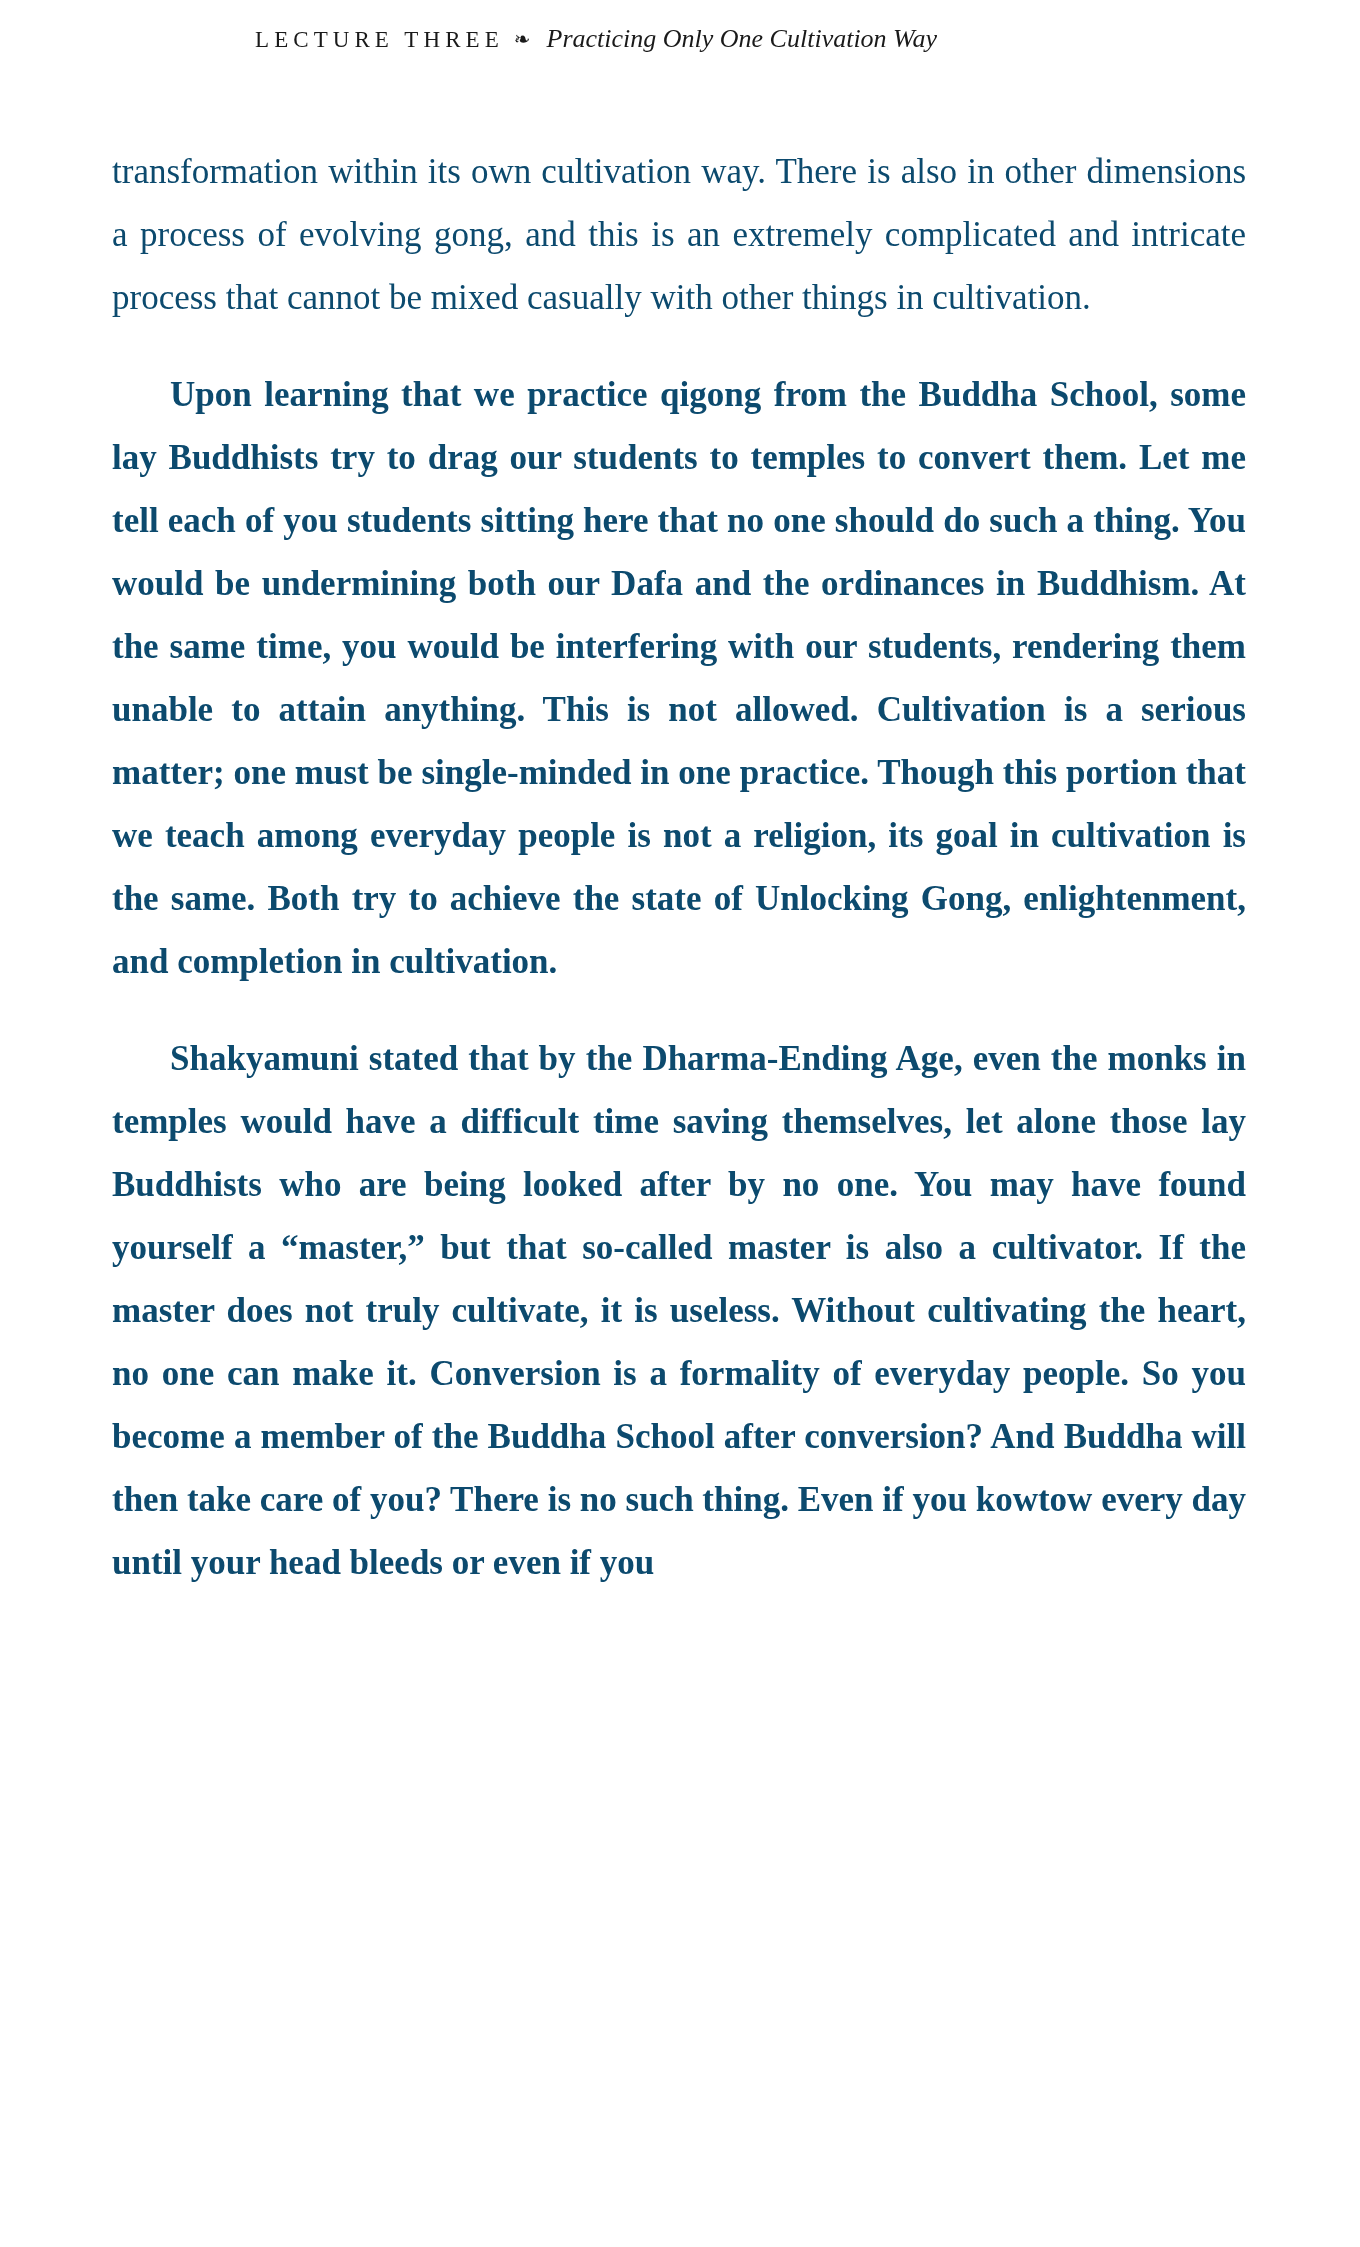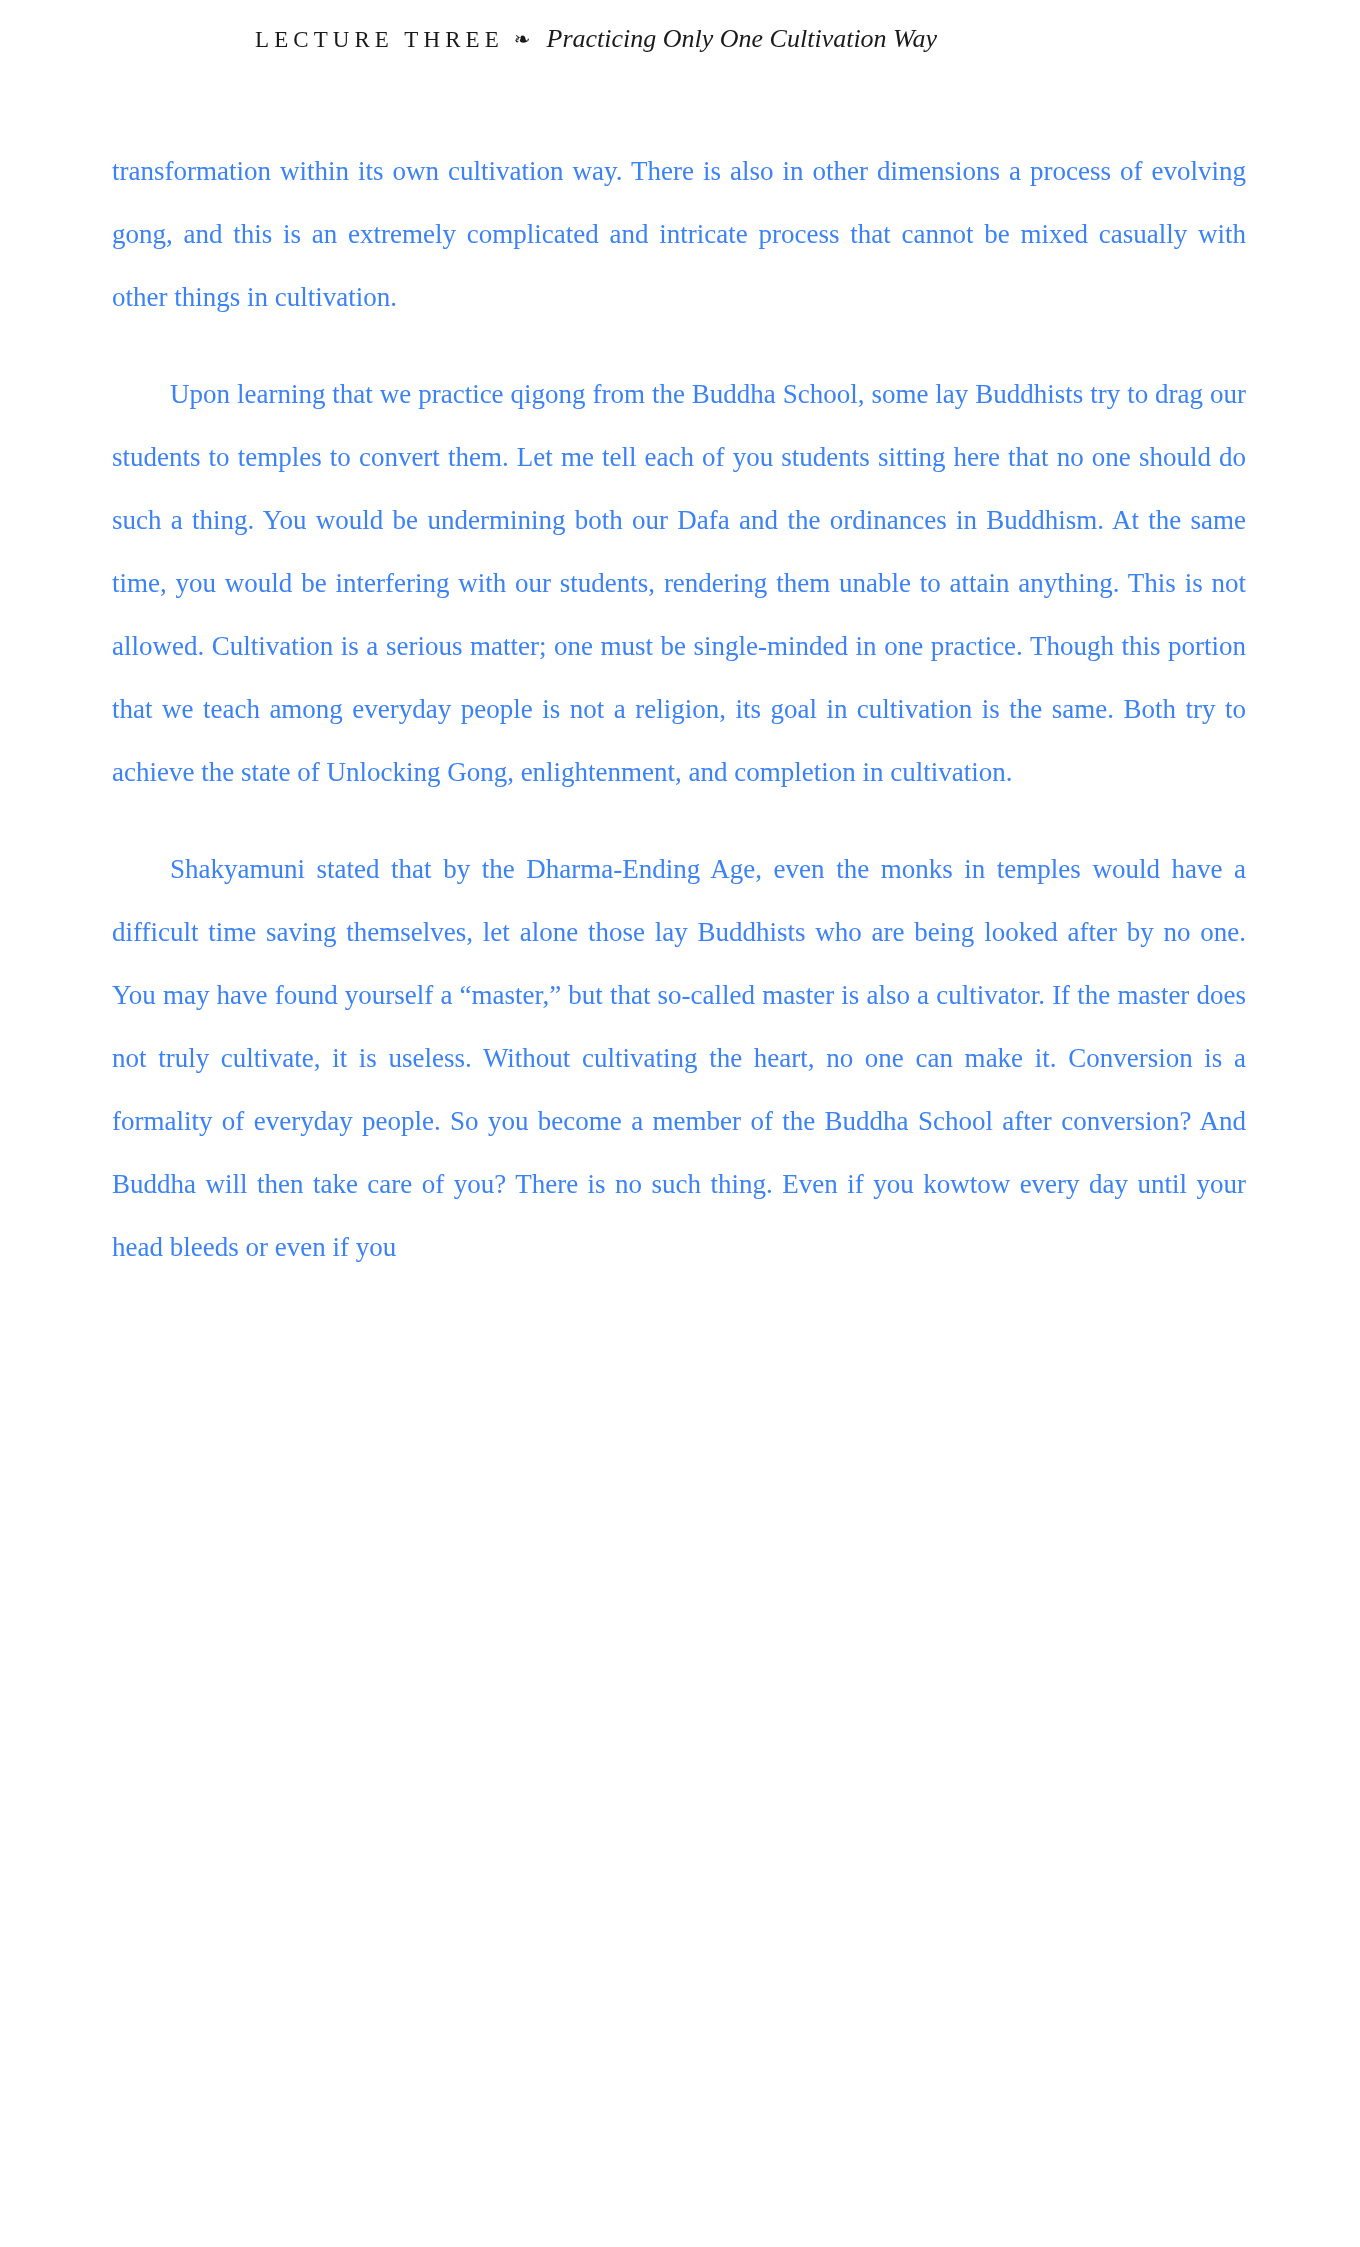--- a/index.html
+++ b/index.html
@@ -51,32 +51,33 @@
     color: #1a1a1a;
   }
   .body-block {
     position: absolute;
     top: 140px;
     left: 112px;
     width: 1134px;
   }
   p.para {
     margin: 0 0 34px 0;
-    font-size: 27px;
+    font-size: 35px;
     line-height: 63px;
     text-align: justify;
     text-justify: inter-word;
     hyphens: none;
-    color: #3b82f6;
+    color: #0c4a6e;
   }
   p.para:last-child {
     margin-bottom: 0;
   }
   p.indent {
     text-indent: 58px;
+    font-weight: bold;
   }
   .folio {
     position: absolute;
     bottom: 56px;
     left: 0;
     right: 0;
     text-align: center;
     font-family: "Liberation Serif", serif;
     font-size: 28px;
     color: #1a1a1a;

